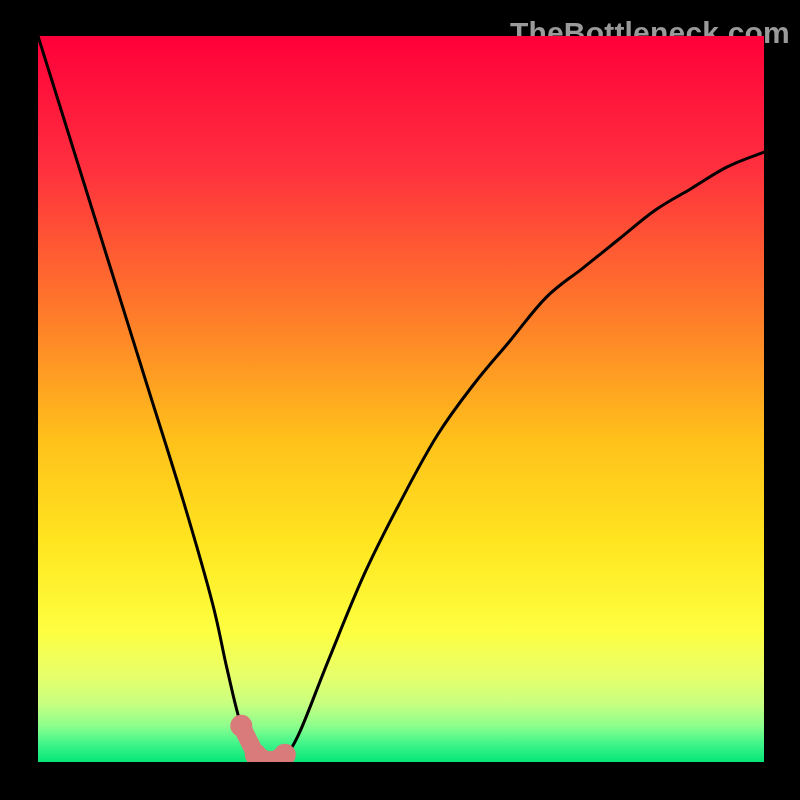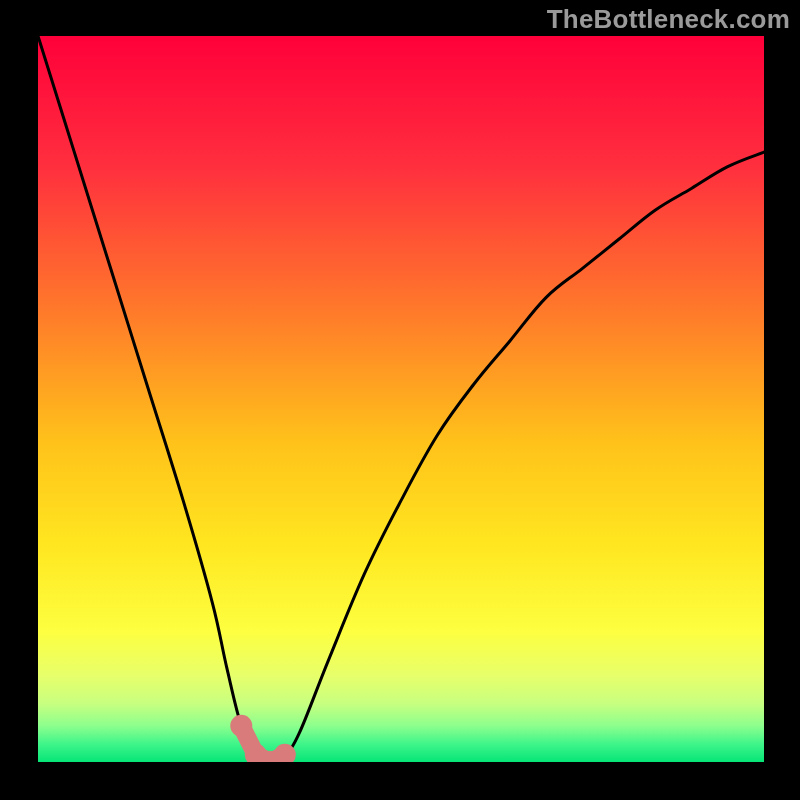--- a/index.html
+++ b/index.html
@@ -20,24 +20,24 @@
   }
   .plot-area {
     position: absolute;
     left: 38px;
     top: 36px;
     width: 726px;
     height: 726px;
   }
   .watermark {
     position: absolute;
-    top: 4px;
+    top: 16px;
     right: 10px;
     font-family: Arial, Helvetica, sans-serif;
-    font-size: 26px;
+    font-size: 30px;
     font-weight: 600;
     color: #9a9a9a;
     letter-spacing: 0.2px;
     text-align: center;
   }
 </style>
 </head>
 <body>
 
 <div class="frame">

